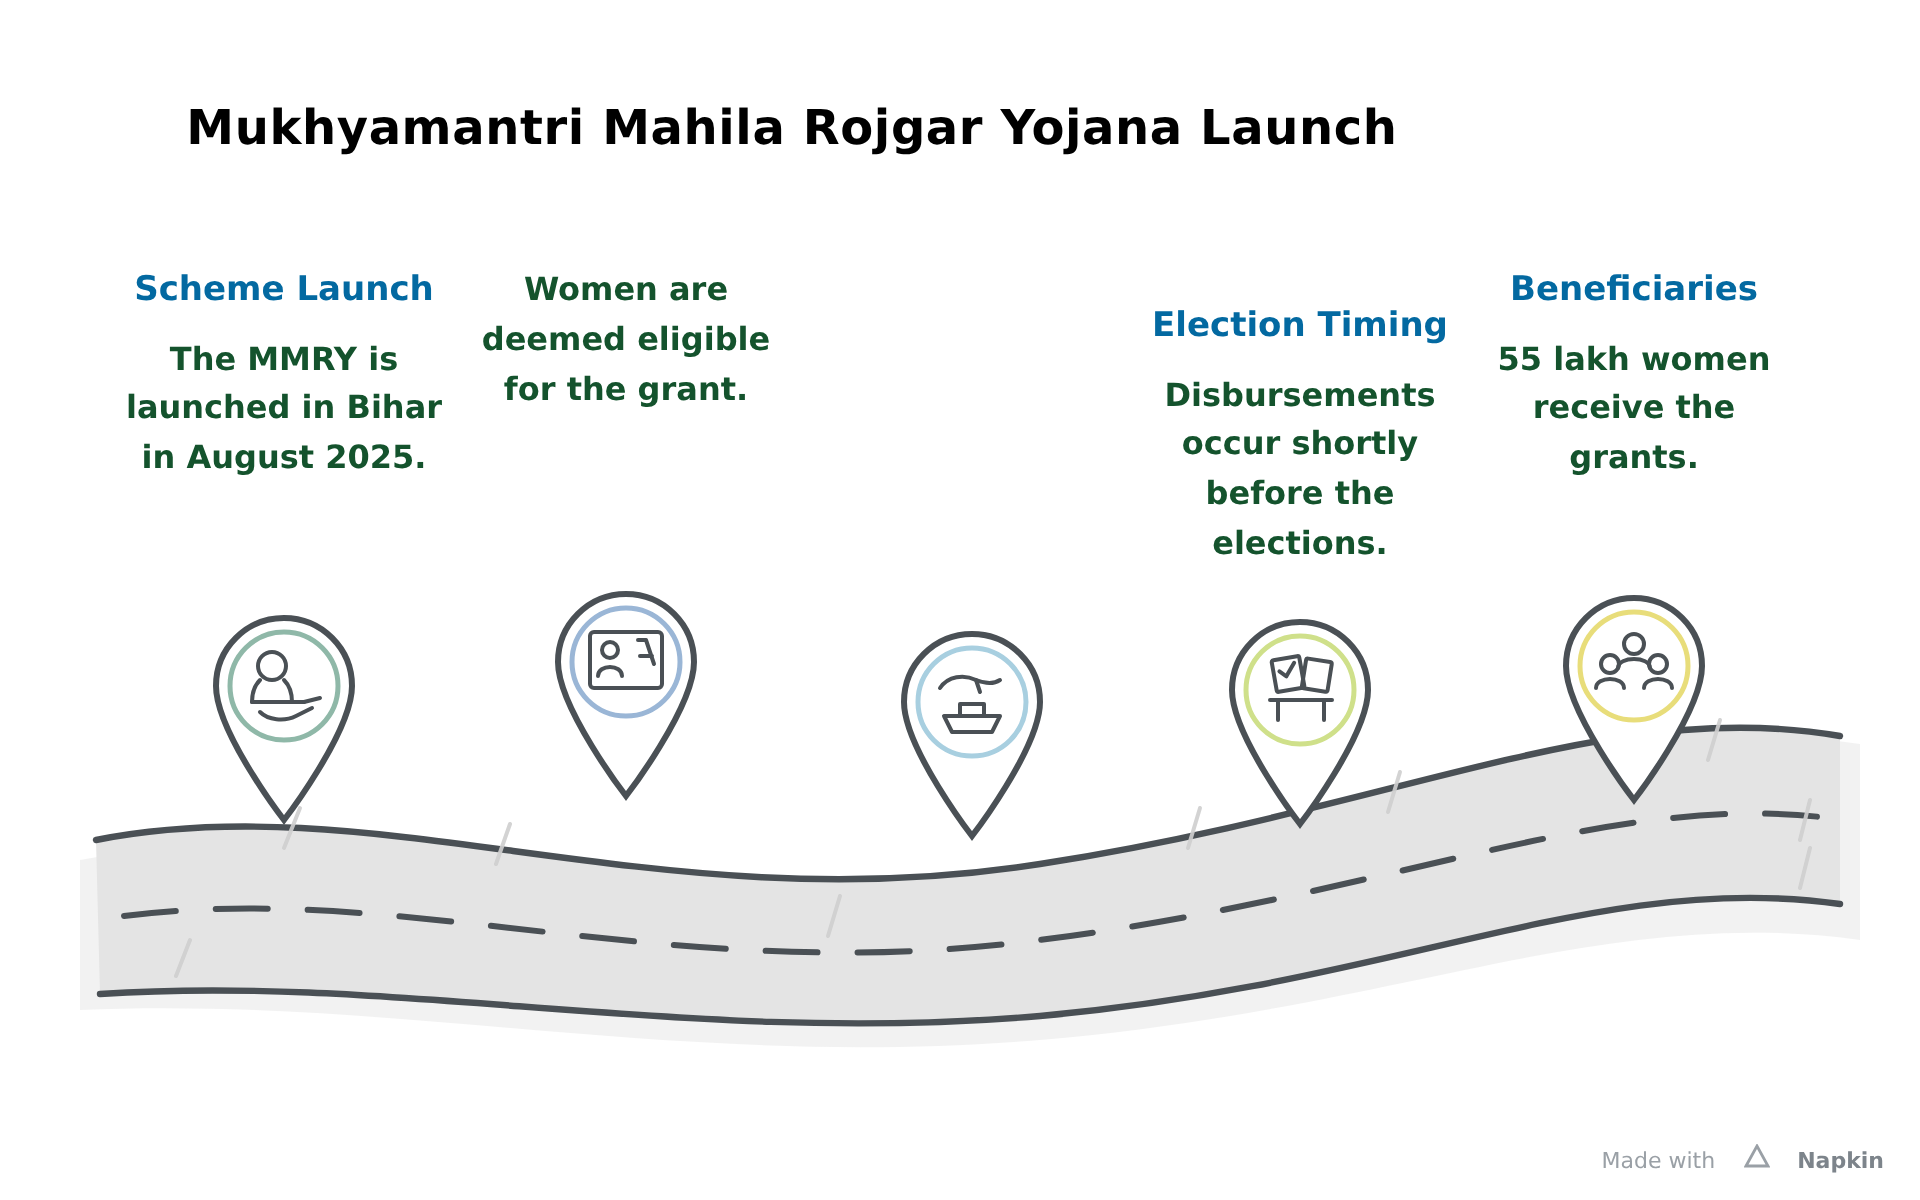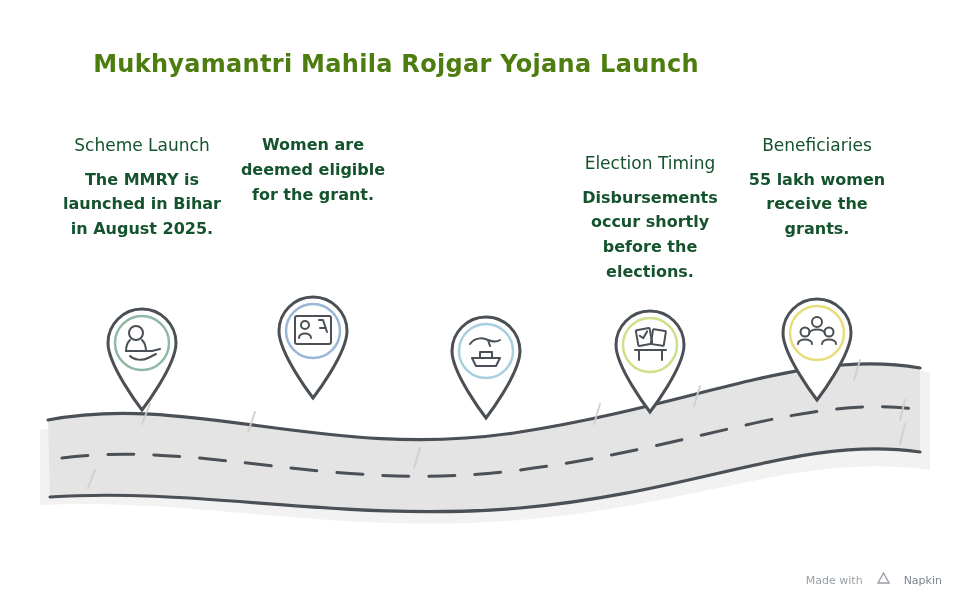--- a/index.html
+++ b/index.html
@@ -20,33 +20,33 @@
     height: 600px;
   }
   #title {
     position: absolute;
     top: 50px;
     left: 0;
     width: 792px;
     text-align: center;
     font-size: 24px;
     font-weight: bold;
-    color: #4d7c0f;
+    color: #000000;
     letter-spacing: 0.3px;
     font-family: "DejaVu Sans", sans-serif;
   }
   .step {
     position: absolute;
     width: 170px;
     text-align: center;
   }
   .step-title {
     font-size: 17px;
-    font-weight: normal;
-    color: #14532d;
+    font-weight: bold;
+    color: #0369a1;
     line-height: 1.45;
     margin-bottom: 10px;
   }
   .step-desc {
     font-size: 16px;
     font-weight: bold;
     color: #14532d;
     line-height: 1.55;
   }
   
@@ -69,21 +69,21 @@
     right: 18px;
     bottom: 12px;
     font-size: 11px;
     color: #9aa0a6;
     display: flex;
     align-items: center;
     gap: 14px;
     font-family: "DejaVu Sans", sans-serif;
     margin-left: 19px;
   }
-  #footer .brand { font-weight: normal; color: #7d848b; }
+  #footer .brand { font-weight: bold; color: #7d848b; }
 </style>
 </head>
 <body>
 
 <div id="canvas">
 
   <div id="title">Mukhyamantri Mahila Rojgar Yojana Launch</div>
 
   <svg id="road-layer" viewBox="0 0 960 600">
 

